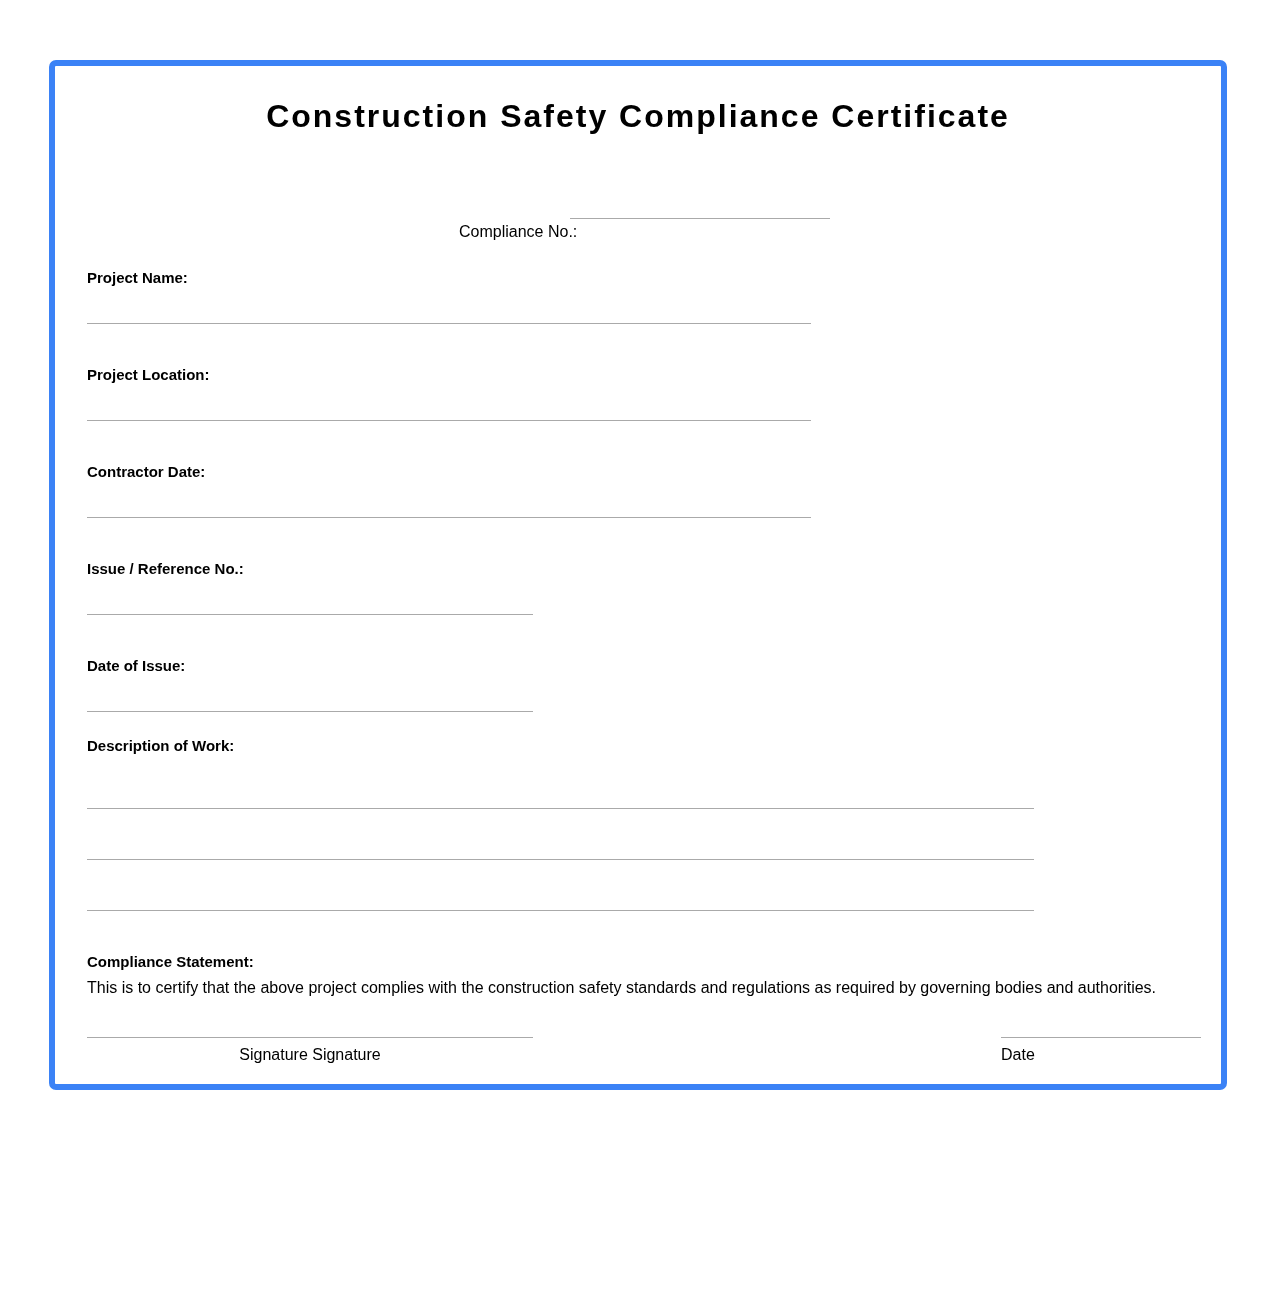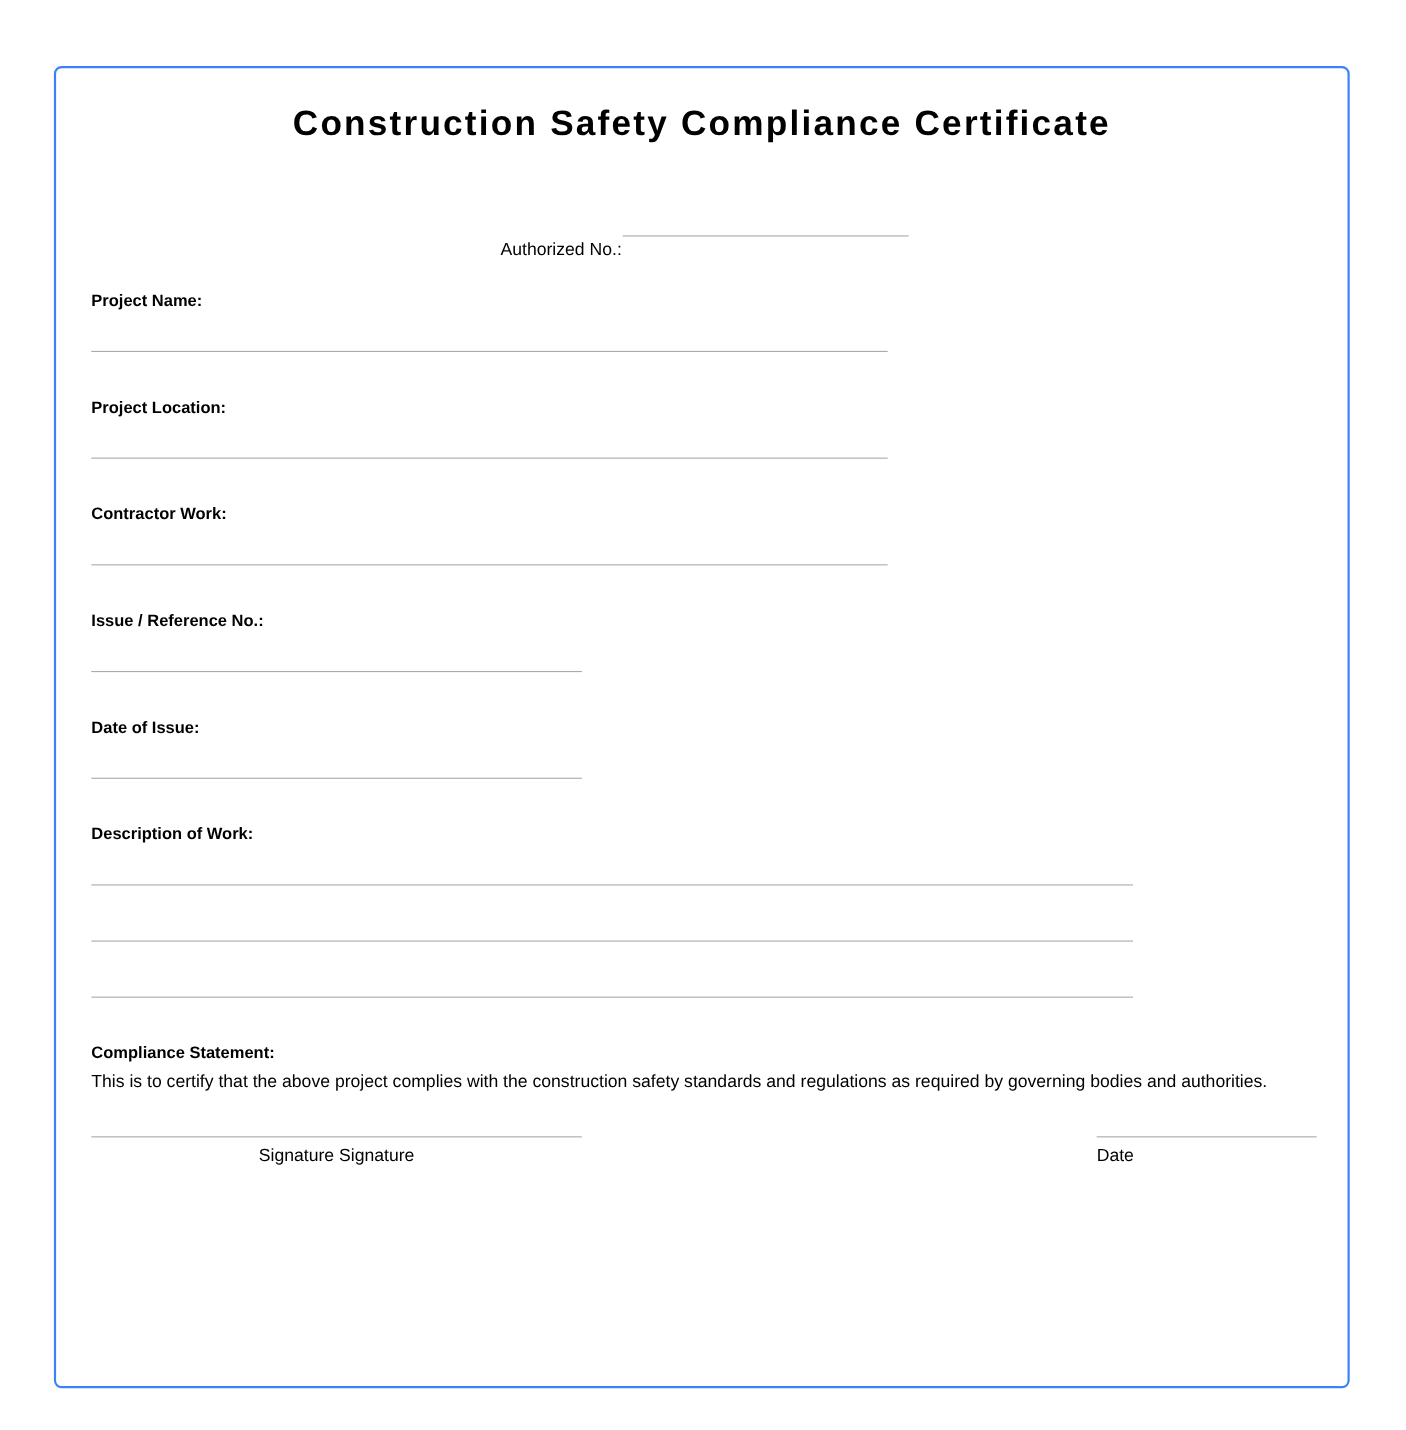--- a/index.html
+++ b/index.html
@@ -1,19 +1,19 @@
 <!DOCTYPE html>
 <html><head>
   <meta charset="utf-8">
   <style>
     html, body { margin: 0; padding: 0; background: #ffffff; }
     body { width: 1278px; height: 1300px; position: relative; font-family: "Liberation Sans", sans-serif; color: #000; }
     .card {
-      position: absolute; left: 49px; top: 60px; width: 1178px; height: 1202px;
-      border: 2px solid #3b82f6; border-radius: 7px; box-sizing: border-box; background: #fff;
+      position: absolute; left: 49px; top: 60px; width: 1178px; height: 1030px;
+      border: 6px solid #3b82f6; border-radius: 7px; box-sizing: border-box; background: #fff;
     }
     .abs { position: absolute; }
     .title {
       left: 0; width: 100%; top: 30px; text-align: center;
       font-size: 32px; font-weight: bold; letter-spacing: 2px; line-height: 40px;
     }
     .subtitle {
       left: 0; width: 100%; top: 74px; text-align: center;
       font-size: 18px; letter-spacing: 0.6px; line-height: 22px;
     }
@@ -31,38 +31,38 @@
     .date-label { left: 946px; top: 979px; width: 200px; font-size: 16px; line-height: 20px; }
   </style>
 </head>
 <body>
 
 <div class="card">
 
   <div class="abs title">Construction Safety Compliance Certificate</div>
 
   <div class="abs cert-line"></div>
-  <div class="abs cert-label">Authorized No.:</div>
+  <div class="abs cert-label">Compliance No.:</div>
 
   <div class="abs field-label" style="top:202px;">Project Name:</div>
   <div class="abs line w-long" style="top:257px;"></div>
 
   <div class="abs field-label" style="top:299px;text-align:center;">Project Location:</div>
   <div class="abs line w-long" style="top:354px;"></div>
 
-  <div class="abs field-label" style="top:396px;">Contractor Work:</div>
+  <div class="abs field-label" style="top:396px;">Contractor Date:</div>
   <div class="abs line w-long" style="top:451px;"></div>
 
   <div class="abs field-label" style="top:493px;">Issue / Reference No.:</div>
   <div class="abs line w-short" style="top:548px;"></div>
 
   <div class="abs field-label" style="top:590px;">Date of Issue:</div>
   <div class="abs line w-short" style="top:645px;"></div>
 
-  <div class="abs field-label" style="top:687px;text-align:center;">Description of Work:</div>
+  <div class="abs field-label" style="top:670px;text-align:center;">Description of Work:</div>
   <div class="abs line w-desc" style="top:742px;"></div>
   <div class="abs line w-desc" style="top:793px;"></div>
   <div class="abs line w-desc" style="top:844px;"></div>
 
   <div class="abs field-label" style="top:886px;">Compliance Statement:</div>
   <div class="abs stmt-text">This is to certify that the above project complies with the construction safety standards and regulations as required by governing bodies and authorities.</div>
 
   <div class="abs sig-line"></div>
   <div class="abs sig-label">Signature Signature</div>
 

